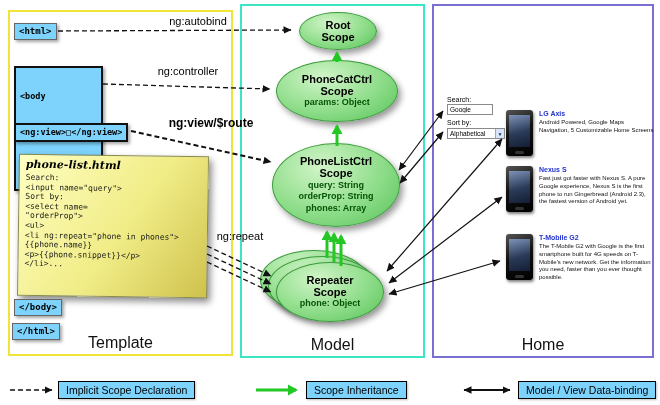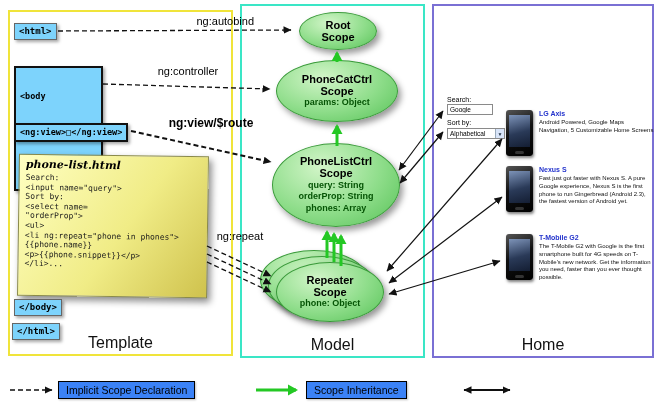--- a/index.html
+++ b/index.html
@@ -42,21 +42,21 @@
   #scope-phonecat .scope-title { width:86px; }
   #scope-phonelist { left:272px; top:143px; width:128px; height:84px; }
   #scope-phonelist .scope-title { width:88px; }
   #scope-repeater  { left:276px; top:262px; width:108px; height:60px; }
   #scope-repeater .scope-title { width:62px; }
   .repeater-back { z-index:1; }
   #repeater-b1 { left:260px; top:250px; width:108px; height:60px; }
   #repeater-b2 { left:268px; top:256px; width:108px; height:60px; }
 
   .arrow-label { position:absolute; font-size:11px; color:#000; z-index:4; text-align:center; }
-  #lbl-autobind   { left:142px; top:15px;  width:112px;text-align:right; }
+  #lbl-autobind   { left:142px; top:15px;  width:112px; }
   #lbl-controller { left:132px; top:65px;  width:112px; }
   #lbl-viewroute  { left:148px; top:116px; width:126px; font-weight:bold; font-size:12px; }
   #lbl-repeat     { left:204px; top:230px; width:72px; }
 
   svg#arrows { position:absolute; left:0; top:0; z-index:5; pointer-events:none; }
 
   .v-label { position:absolute; font-size:7px; color:#000; z-index:3; }
   #search-label { left:447px; top:96px; }
   #sort-label   { left:447px; top:119px; }
   #search-input { position:absolute; left:447px; top:104px; width:46px; height:11px; border:1px solid #8a8a8a;
@@ -75,21 +75,21 @@
                background:linear-gradient(155deg,#555 0%,#111 45%,#000 100%); box-shadow:1px 2px 3px rgba(0,0,0,.5); }
   .phone-img::after { content:""; position:absolute; left:3px; right:3px; top:5px; bottom:9px;
                background:linear-gradient(165deg,#7d93b8 0%,#2a3a58 55%,#141e33 100%); }
   .phone-img::before { content:""; position:absolute; left:50%; bottom:2px; width:9px; height:3px; margin-left:-4.5px;
                background:#333; border-radius:2px; }
   .phone-text { flex:1; }
   .phone-name { display:block; color:#2333cc; font-weight:bold; font-size:7px; text-decoration:none;
                 margin-bottom:2px; cursor:pointer; }
   .phone-desc { font-size:6px; line-height:1.3; color:#111; }
 
-  .legend-box { position:absolute; top:381px; border:1px solid #000; background:#3b82f6; font-size:10.5px;
+  .legend-box { position:absolute; top:381px; border:1px solid #000; background:#7dd3fc; font-size:10.5px;
                 padding:2px 7px; z-index:3; box-shadow:1px 1px 2px rgba(0,0,0,.25); }
   #legend-implicit { left:58px; }
   #legend-inherit  { left:306px; }
   #legend-binding  { left:518px; }
 </style>
 </head>
 <body>
 
 <div id="stage">
 
@@ -185,20 +185,21 @@
   <div class="phone-entry" id="phone-entry-2">
     <div class="phone-img"></div>
     <div class="phone-text">
       <a class="phone-name">T-Mobile G2</a>
       <div class="phone-desc">The T-Mobile G2 with Google is the first smartphone built for 4G speeds on T-Mobile's new network. Get the information you need, faster than you ever thought possible.</div>
     </div>
   </div>
 
   <div class="legend-box" id="legend-implicit">Implicit Scope Declaration</div>
   <div class="legend-box" id="legend-inherit">Scope Inheritance</div>
+  <div class="legend-box" id="legend-binding">Model / View Data-binding</div>
 
   <svg id="arrows" width="660" height="405" viewBox="0 0 660 405">
     <defs>
       <marker id="mB" markerUnits="userSpaceOnUse" markerWidth="10" markerHeight="10" refX="7.5" refY="5" orient="auto">
         <path d="M0,1.2 L8,5 L0,8.8 Z" fill="#111"></path>
       </marker>
       <marker id="mBs" markerUnits="userSpaceOnUse" markerWidth="10" markerHeight="10" refX="7.5" refY="5" orient="auto-start-reverse">
         <path d="M0,1.2 L8,5 L0,8.8 Z" fill="#111"></path>
       </marker>
       <marker id="mG" markerUnits="userSpaceOnUse" markerWidth="14" markerHeight="14" refX="8" refY="7" orient="auto">

